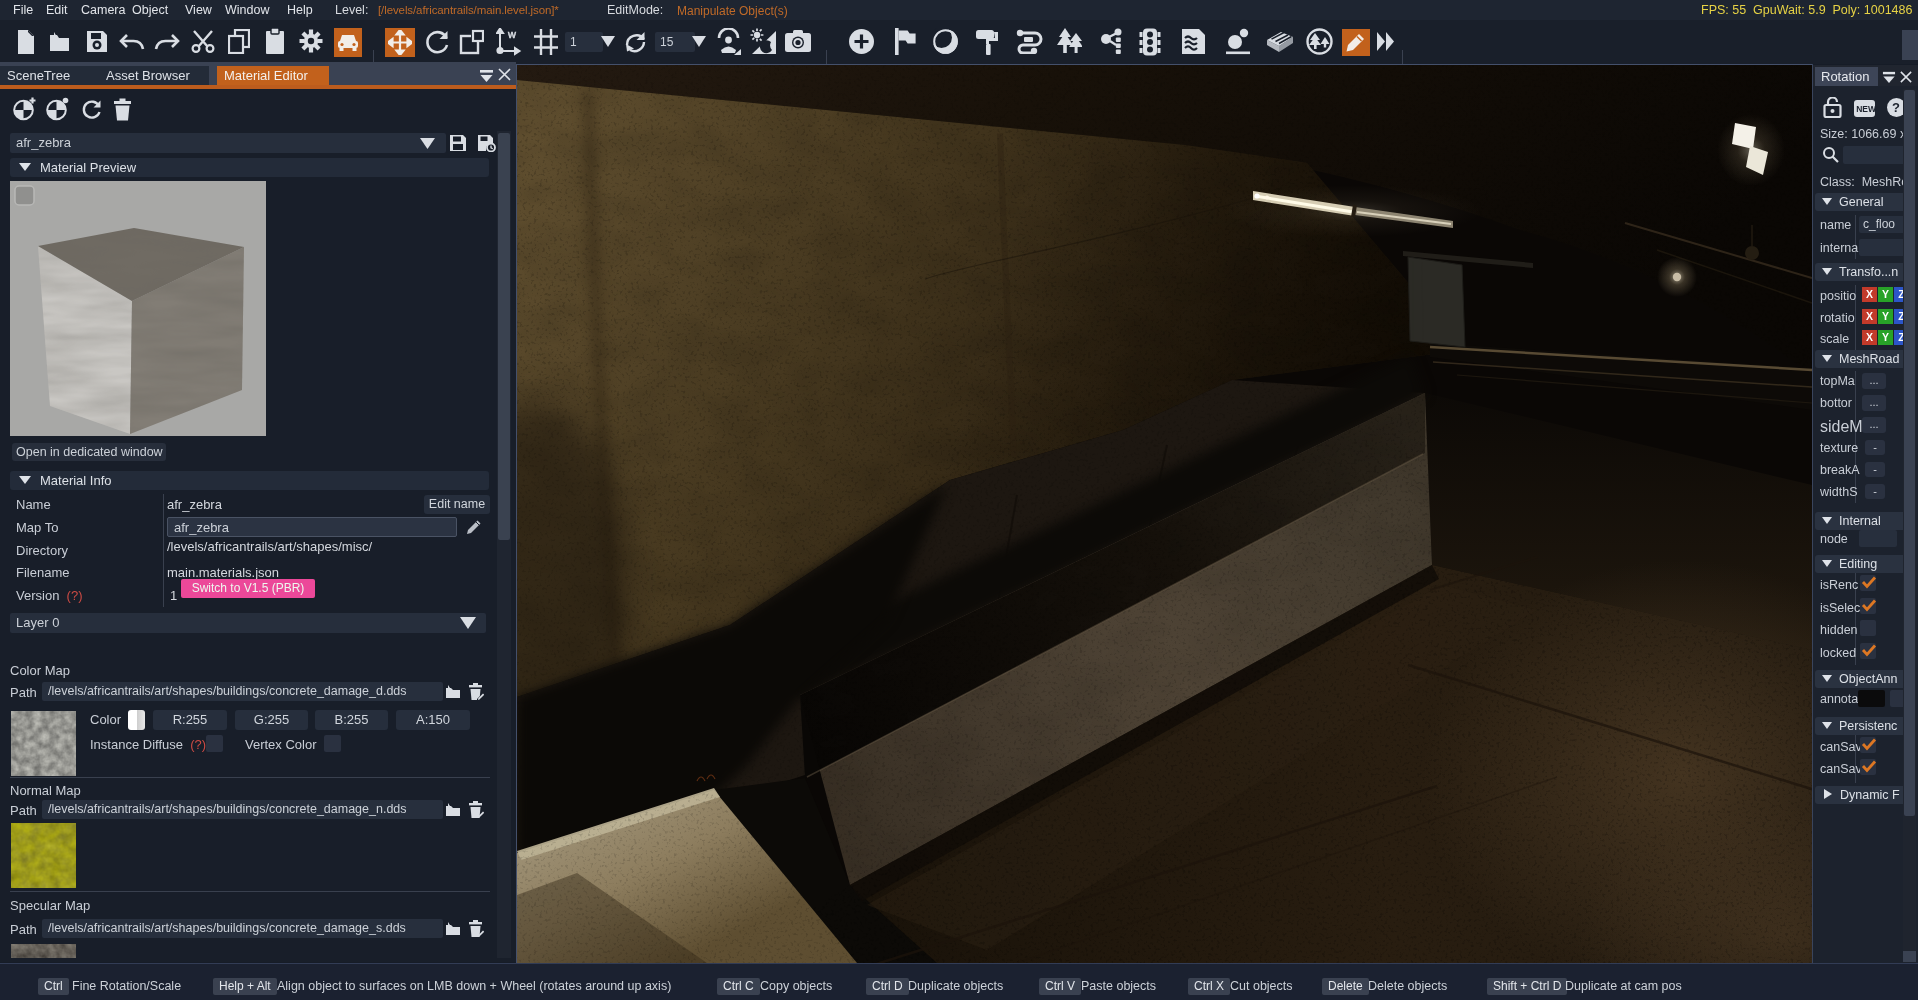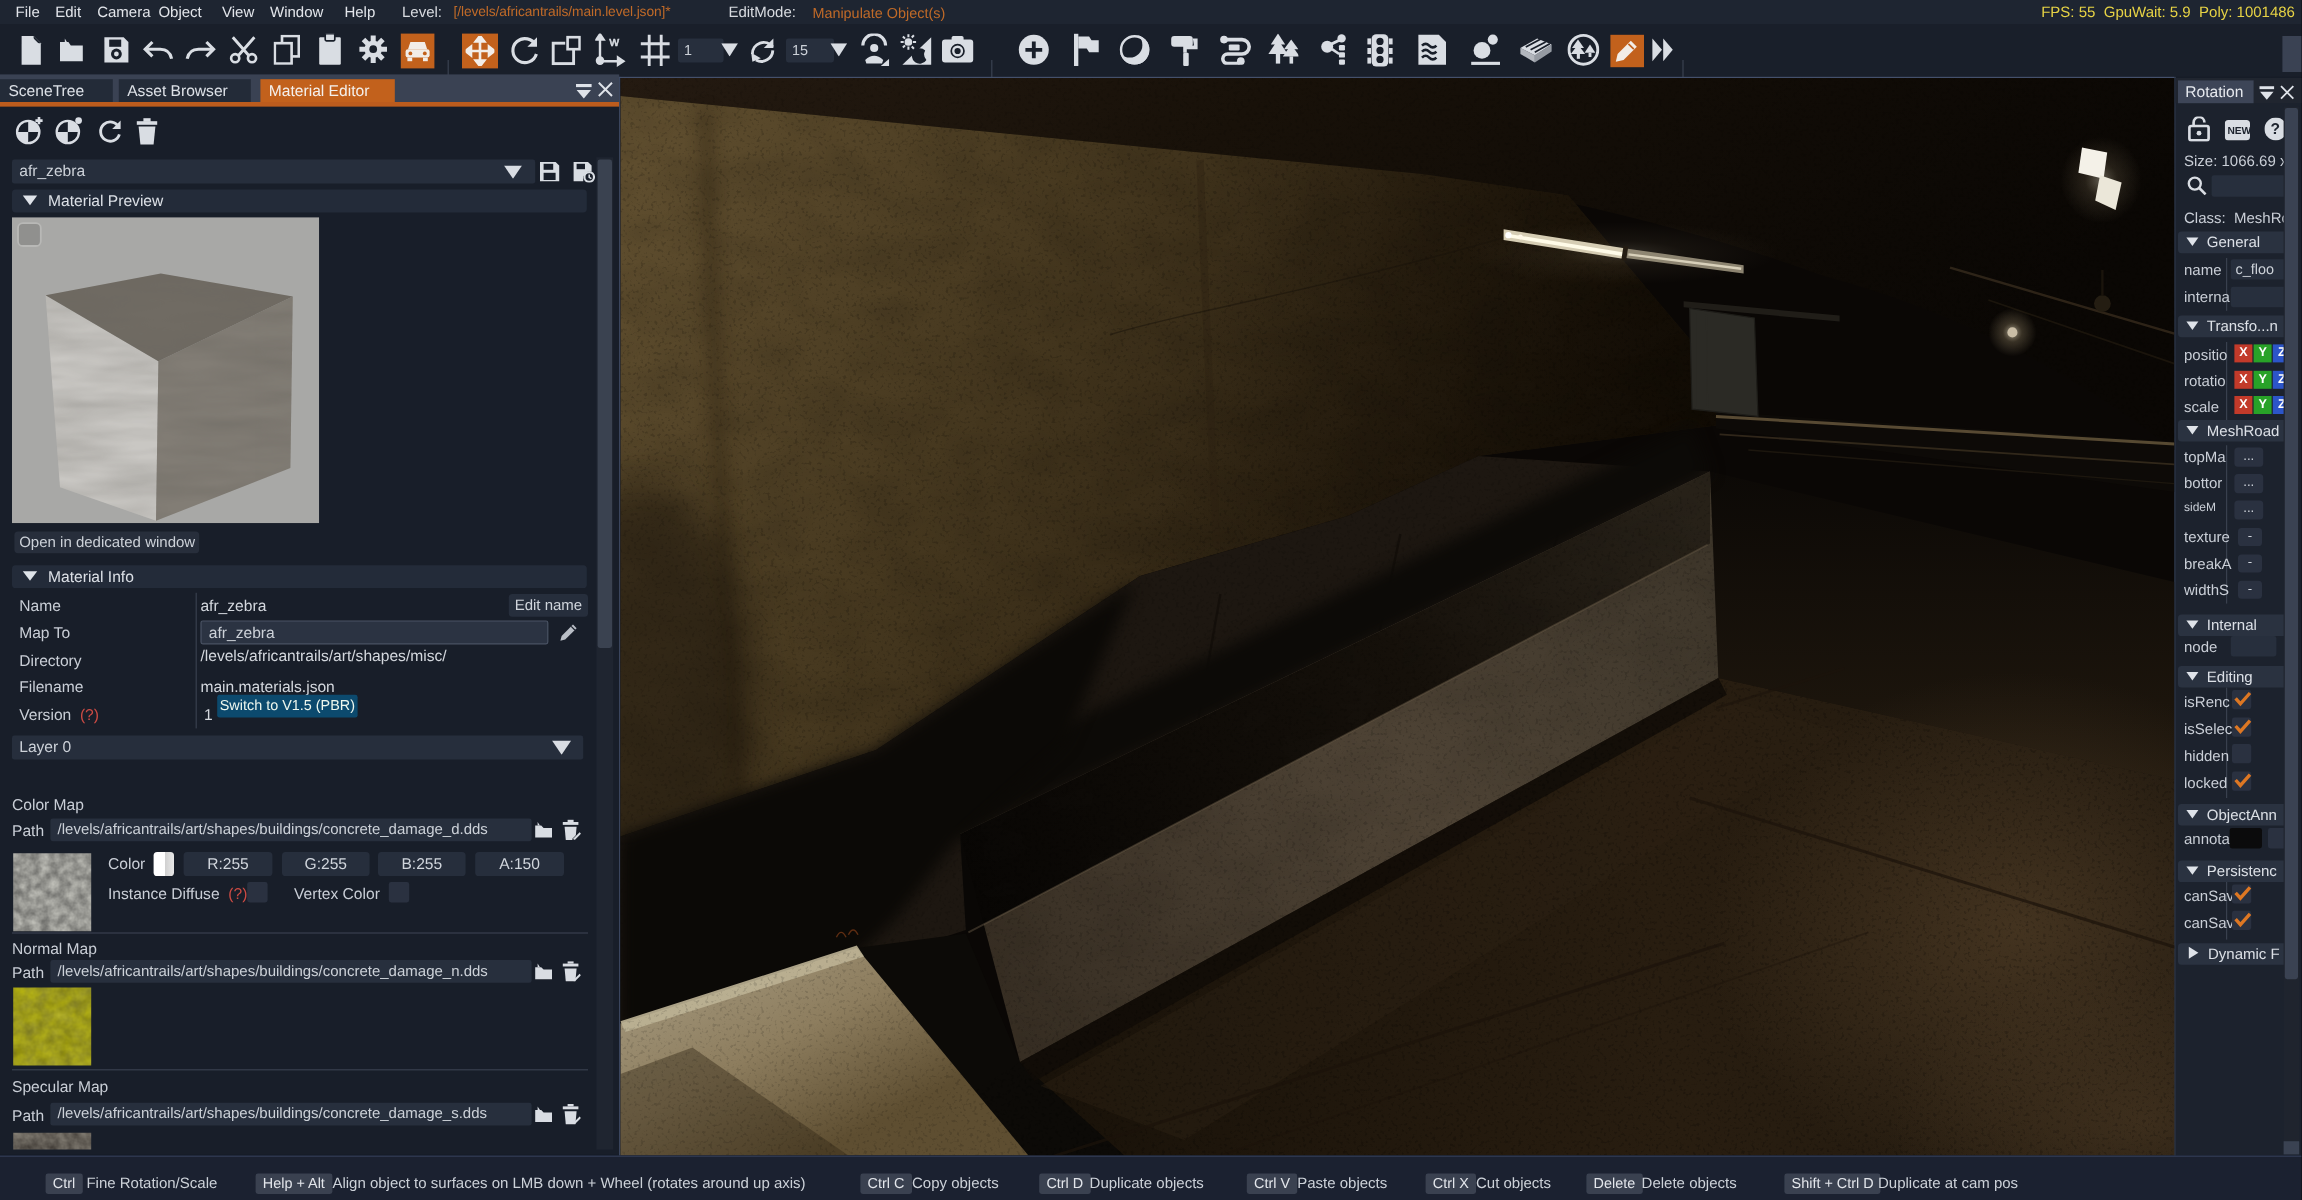--- a/index.html
+++ b/index.html
@@ -264,21 +264,21 @@
     </svg>
 <svg class="tico" style="left:1375px;top:11px" width="21" height="21" viewBox="0 0 21 21">
       <path d="M2 1 l8 9.5 -8 9.5 z" fill="#d9dde3"></path>
       <path d="M11 1 l8 9.5 -8 9.5 z" fill="#d9dde3"></path>
     </svg>
 <div class="sep" style="left:1402px"></div>
 <div class="abs" style="left:1902px;top:10px;width:16px;height:30px;background:#3a4253"></div>
 </div>
 
 <div id="ltabs">
-<div class="tab" style="left:0;width:94px;">SceneTree</div>
+<div class="tab" style="left:0;width:112px;">SceneTree</div>
 <div class="tab" style="left:99px;width:110px;">Asset Browser</div>
 <div class="tab" style="left:217px;width:112px;background:#c2611c;color:#f4f0ec;">Material Editor</div>
 <svg class="abs" style="left:479px;top:6px" width="15" height="15" viewBox="0 0 15 15">
       <rect x="1" y="2" width="13" height="2.6" fill="#dfe3e9"></rect>
       <path d="M1.5 7 L13.5 7 L7.5 14 Z" fill="#dfe3e9"></path>
     </svg>
 <svg class="abs" style="left:497px;top:5px" width="15" height="15" viewBox="0 0 15 15">
       <path d="M2 2 L13 13 M13 2 L2 13" stroke="#dfe3e9" stroke-width="1.6"></path>
     </svg>
 </div>
@@ -357,21 +357,21 @@
 <svg class="abs" style="left:466px;top:430px" width="16" height="16" viewBox="0 0 16 16">
       <path d="M11.5 1.5 l3 3 -9.5 9.5 -4 1 1 -4 z" fill="#b9bec6"></path>
       <path d="M10 3 l3 3" stroke="#181e29" stroke-width="1"></path>
     </svg>
 <div class="lbl" style="left:16px;top:454px;">Directory</div>
     <div class="val" style="left:167px;top:450px;">/levels/africantrails/art/shapes/misc/</div>
 <div class="lbl" style="left:16px;top:476px;">Filename</div>
     <div class="val" style="left:167px;top:476px;">main.materials.json</div>
 <div class="lbl" style="left:16px;top:499px;">Version&nbsp; <span style="color:#cc4b44">(?)</span></div>
     <div class="val" style="left:170px;top:499px;">1</div>
-<div class="abs" style="left:181px;top:490px;width:117px;height:19px;background:#0c4a6e;border-radius:2px;color:#eef7ee;font-size:12px;line-height:19px;text-align:center;white-space:nowrap;overflow:hidden;">Switch to V1.5 (PBR)</div>
+<div class="abs" style="left:181px;top:490px;width:134px;height:19px;background:#ec4899;border-radius:2px;color:#eef7ee;font-size:12px;line-height:19px;text-align:center;white-space:nowrap;overflow:hidden;">Switch to V1.5 (PBR)</div>
 
 <div class="inp" style="left:10px;top:524px;width:470px;height:20px;line-height:20px;padding-left:6px;background:#262e3c;font-size:13px;">Layer 0</div>
 <svg class="abs" style="left:460px;top:528px" width="16" height="12" viewBox="0 0 16 12">
       <path d="M0 0 h16 l-8 12 z" fill="#d9dde3"></path>
     </svg>
 
 <div class="lbl" style="left:10px;top:574px;">Color Map</div>
 <div class="lbl" style="left:10px;top:596px;">Path</div>
 <div class="inp" style="left:42px;top:593px;width:395px;height:19px;line-height:19px;padding-left:6px;font-size:12.5px;">/levels/africantrails/art/shapes/buildings/concrete_damage_d.dds</div>
 <svg class="abs" style="left:445px;top:595px" width="16" height="15" viewBox="0 0 16 15">
@@ -653,21 +653,21 @@
 <div class="abs" style="left:65px;top:265px;width:15px;height:15px;background:#28a228;color:#fff;font-size:10.5px;font-weight:bold;text-align:center;line-height:15px;">Y</div>
 <div class="abs" style="left:81px;top:265px;width:15px;height:15px;background:#2c55c8;color:#fff;font-size:10.5px;font-weight:bold;text-align:center;line-height:15px;">Z</div>
 <div class="hdr" style="left:2px;top:285px;width:96px;height:18px;line-height:18px;background:#2a3240;font-size:12.5px;white-space:nowrap;"><span class="tri" style="border-left-width:5px;border-right-width:5px;border-top-width:7px;margin:0 7px;"></span>MeshRoad</div>
 <div class="abs" style="left:42px;top:306px;width:1px;height:132px;background:#39404e"></div>
 <div class="lbl" style="left:7px;top:309px;font-size:12.5px;">topMa</div>
     <div class="btn" style="left:49px;top:308px;width:24px;height:16px;line-height:14px;font-size:11px;background:#2a3140;">...</div>
     <div class="lbl" style="left:95px;top:309px;font-size:12.5px;">o</div>
 <div class="lbl" style="left:7px;top:331px;font-size:12.5px;">bottor</div>
     <div class="btn" style="left:49px;top:330px;width:24px;height:16px;line-height:14px;font-size:11px;background:#2a3140;">...</div>
     <div class="lbl" style="left:95px;top:331px;font-size:12.5px;">i</div>
-<div class="lbl" style="left:7px;top:353px;font-size:10px;">sideM</div>
+<div class="lbl" style="left:7px;top:353px;font-size:16px;">sideM</div>
     <div class="btn" style="left:49px;top:352px;width:24px;height:16px;line-height:14px;font-size:11px;background:#2a3140;">...</div>
     <div class="lbl" style="left:95px;top:353px;font-size:12.5px;">o</div>
 <div class="lbl" style="left:7px;top:376px;font-size:12.5px;">texture</div>
     <div class="btn" style="left:52px;top:375px;width:20px;height:15px;line-height:14px;font-size:11px;background:#2a3140;">-</div>
 <div class="lbl" style="left:7px;top:398px;font-size:12.5px;">breakA</div>
     <div class="btn" style="left:52px;top:397px;width:20px;height:15px;line-height:14px;font-size:11px;background:#2a3140;">-</div>
 <div class="lbl" style="left:7px;top:420px;font-size:12.5px;">widthS</div>
     <div class="btn" style="left:52px;top:419px;width:20px;height:15px;line-height:14px;font-size:11px;background:#2a3140;">-</div>
 <div class="hdr" style="left:2px;top:447px;width:96px;height:18px;line-height:18px;background:#2a3240;font-size:12.5px;white-space:nowrap;"><span class="tri" style="border-left-width:5px;border-right-width:5px;border-top-width:7px;margin:0 7px;"></span>Internal</div>
 <div class="lbl" style="left:7px;top:467px;font-size:12.5px;">node</div>

